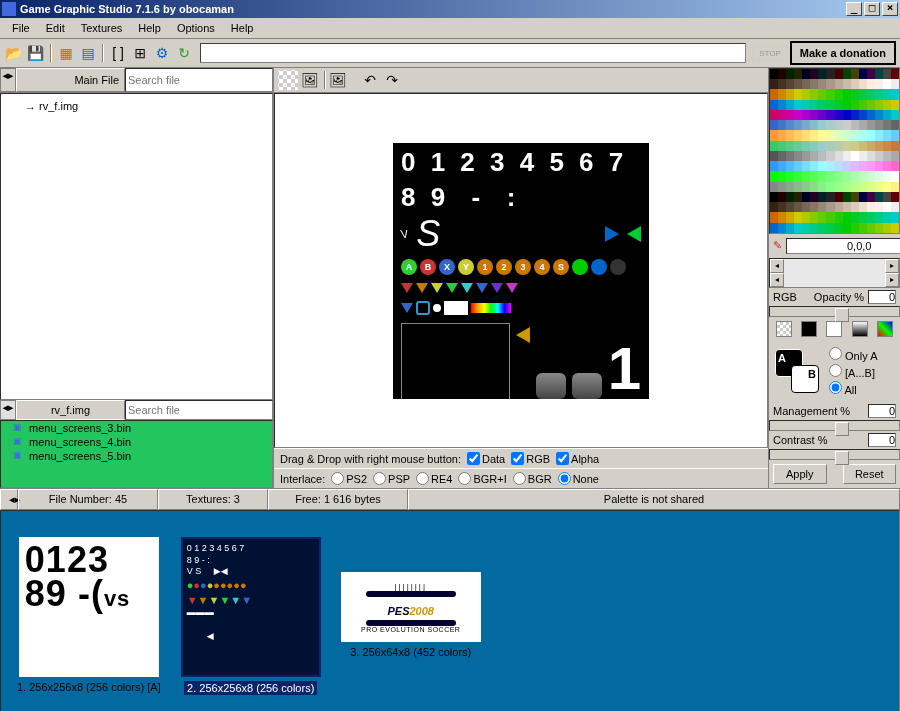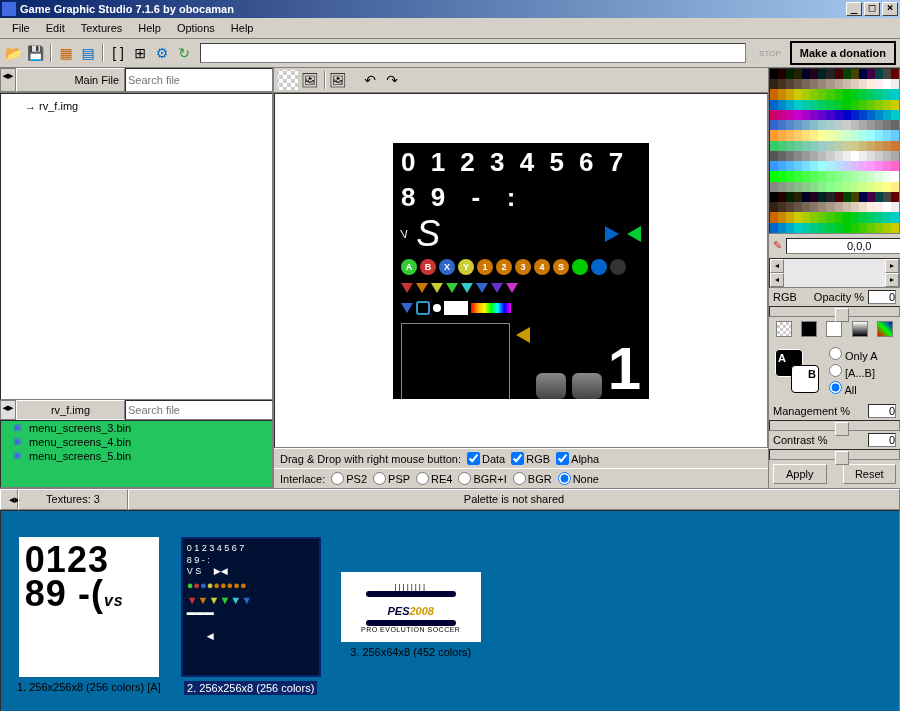--- a/index.html
+++ b/index.html
@@ -554,28 +554,30 @@
       <button>Apply</button>
       <button>Reset</button>
     </div>
   </div>
 </div>
 
 <div class="bottom">
   <div class="bottom-left">
     <div class="status-row">
       <div class="status-cell" style="width:16px">◂▸</div>
+      <div class="status-cell" style="width:140px">File Number: 45</div>
       <div class="status-cell" style="width:110px">Textures: 3</div>
+      <div class="status-cell" style="width:140px">Free: 1 616 bytes</div>
       <div class="status-cell" style="flex:1">Palette is not shared</div>
     </div>
     <div class="thumbs">
       <div class="thumb">
         <div class="thumb-img" style="background:white;color:black;padding:6px">
           <div class="bigtext">0123</div>
-          <div class="bigtext">89 -(<span style="font-size:16px;font-style:italic">vs</span></div>
+          <div class="bigtext">89 -(<span style="font-size:22px;">vs</span></div>
         </div>
         <div class="thumb-label">1. 256x256x8 (256 colors) [A]</div>
       </div>
       <div class="thumb">
         <div class="thumb-img sel" style="background:#013;color:#fff;font-size:9px;padding:4px;line-height:1.3">
           0 1 2 3 4 5 6 7<br>8 9 - :<br>V S &nbsp;&nbsp;&nbsp; ▶◀<br>
           <span style="color:#3c3">●</span><span style="color:#c33">●</span><span style="color:#36c">●</span><span style="color:#cc3">●</span><span style="color:#c70">●●●●●</span><br>
           <span style="color:#c33">▼</span><span style="color:#c70">▼</span><span style="color:#cc3">▼</span><span style="color:#3c3">▼</span><span style="color:#3cc">▼</span><span style="color:#36c">▼</span><br>
           ▬▬▬<br><br>&nbsp;&nbsp;&nbsp;&nbsp;&nbsp;&nbsp;&nbsp;&nbsp;◀
         </div>

